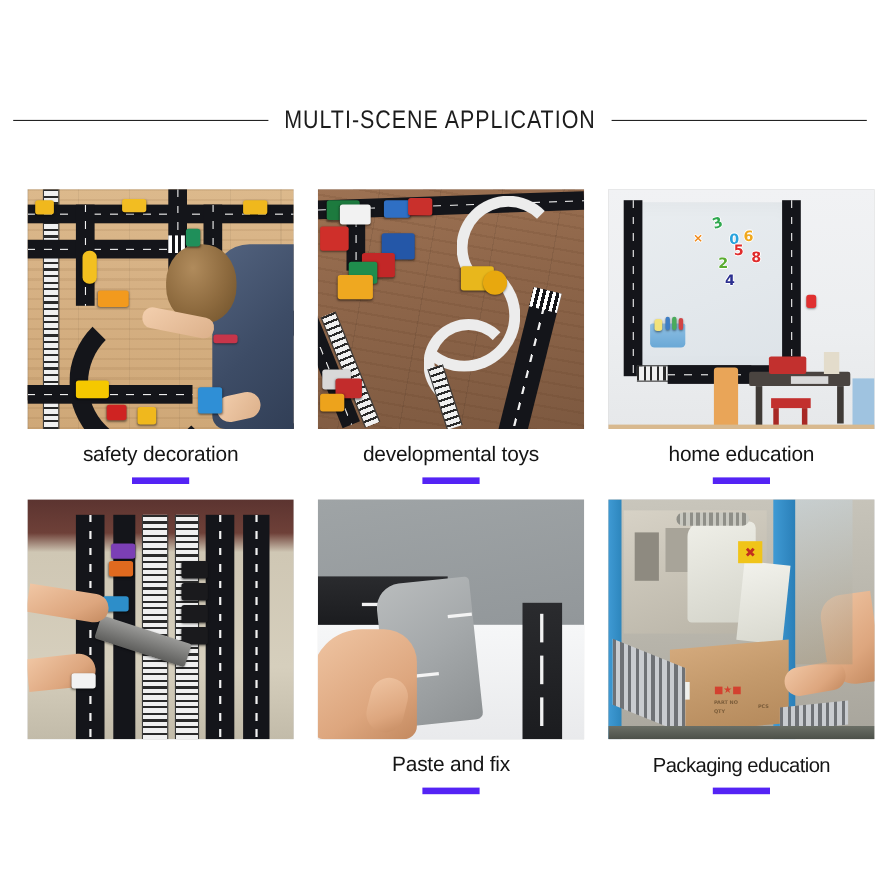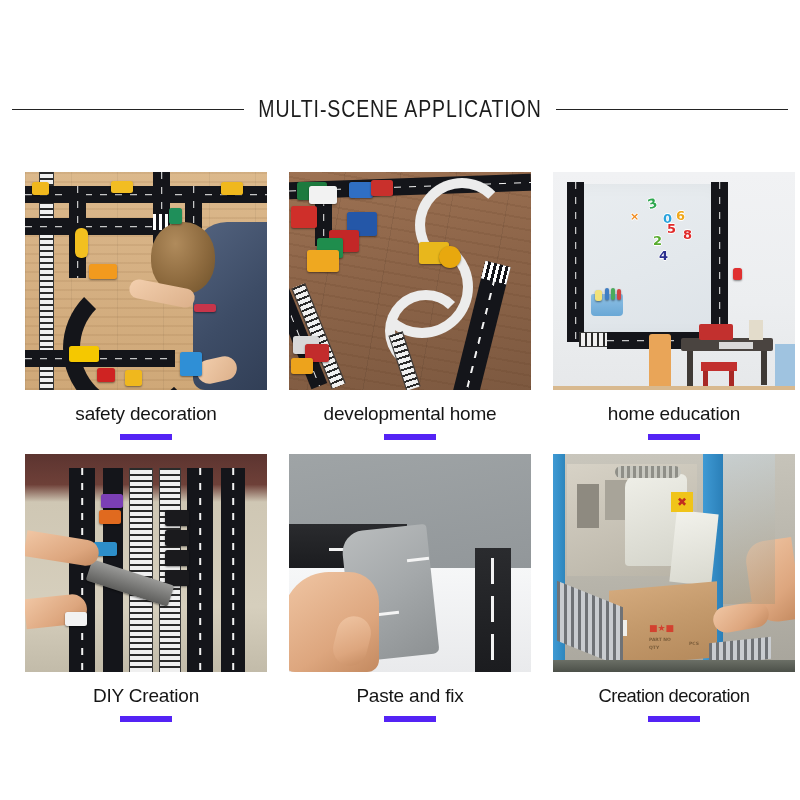--- a/index.html
+++ b/index.html
@@ -357,21 +357,21 @@
       <div class="car" style="left:40px; top:58px; width:30px; height:22px; background:#c32727;"></div>
       <div class="car" style="left:28px; top:66px; width:26px; height:20px; background:#1f8d4d;"></div>
       <div class="car" style="left:18px; top:78px; width:32px; height:22px; background:#efa820;"></div>
       <div class="car" style="left:130px; top:70px; width:30px; height:22px; background:#e8b71c;"></div>
       <div class="car" style="left:150px; top:74px; width:22px; height:22px; background:#e8a80e; border-radius:50%;"></div>
       <div class="car" style="left:4px; top:164px; width:26px; height:18px; background:#d8d8d8;"></div>
       <div class="car" style="left:16px; top:172px; width:24px; height:18px; background:#c22c2c;"></div>
       <div class="car" style="left:2px; top:186px; width:22px; height:16px; background:#eda31c;"></div>
     </div>
     <div class="caption">
-      <span class="caption-text">developmental home</span>
+      <span class="caption-text">developmental toys</span>
       <span class="accent-bar"></span>
     </div>
   </div>
 
   <div class="cell">
     <div class="photo">
       <div class="wall"></div>
 
       <div class="whiteboard" style="left:18px; top:12px; width:152px; height:152px;"></div>
 
@@ -448,24 +448,20 @@
       <div class="car" style="left:76px; top:40px; width:22px; height:14px; background:#7b3fb5;"></div>
       <div class="car" style="left:74px; top:56px; width:22px; height:14px; background:#e06a1f;"></div>
       <div class="car" style="left:68px; top:88px; width:24px; height:14px; background:#2d8ec9;"></div>
 
       <div class="car" style="left:62px; top:118px; width:86px; height:22px; background:linear-gradient(180deg,#9a9a98 0%,#5e5e5c 100%); transform:rotate(18deg);"></div>
 
       <div class="hand" style="left:0; top:82px; width:74px; height:26px; border-radius:0 14px 14px 0; transform:rotate(9deg);"></div>
       <div class="hand" style="left:0; top:142px; width:62px; height:30px; border-radius:0 16px 16px 0; transform:rotate(-6deg);"></div>
       <div class="car" style="left:40px; top:158px; width:22px; height:14px; background:#f2f2f2;"></div>
     </div>
-    <div class="caption">
-      <span class="caption-text">DIY Creation</span>
-      <span class="accent-bar"></span>
-    </div>
   </div>
 
   <div class="cell">
     <div class="photo">
       <div class="gray-wall"></div>
 
       <div class="white-base" style="left:0; top:114px; width:242px; height:104px;"></div>
 
       <div class="tape-strip" style="left:0; top:70px; width:118px; height:44px;"></div>
       <div style="position:absolute; left:40px; top:94px; width:28px; height:3px; background:#f2f2f2;"></div>
@@ -516,18 +512,18 @@
 
       <div class="conveyor" style="left:4px; top:140px; width:66px; height:60px; transform:skewY(22deg);"></div>
       <div class="conveyor" style="left:156px; top:186px; width:62px; height:22px; transform:skewY(-6deg);"></div>
 
       <div class="hand" style="left:196px; top:86px; width:48px; height:82px; border-radius:20px 0 0 26px; transform:rotate(-8deg);"></div>
       <div class="hand" style="left:160px; top:150px; width:56px; height:26px; border-radius:14px; transform:rotate(-10deg);"></div>
       <div class="machine" style="left:170px; top:0; width:52px; height:150px; background:linear-gradient(160deg,rgba(200,215,225,0.55) 0%,rgba(168,150,120,0.45) 100%);"></div>
       <div class="machine" style="left:0; top:206px; width:242px; height:12px; background:linear-gradient(180deg,#6b6f66 0%,#4c5049 100%);"></div>
     </div>
     <div class="caption">
-      <span class="caption-text">Creation decoration</span>
+      <span class="caption-text">Packaging education</span>
       <span class="accent-bar"></span>
     </div>
   </div>
 
 </div>
 
 </body></html>

